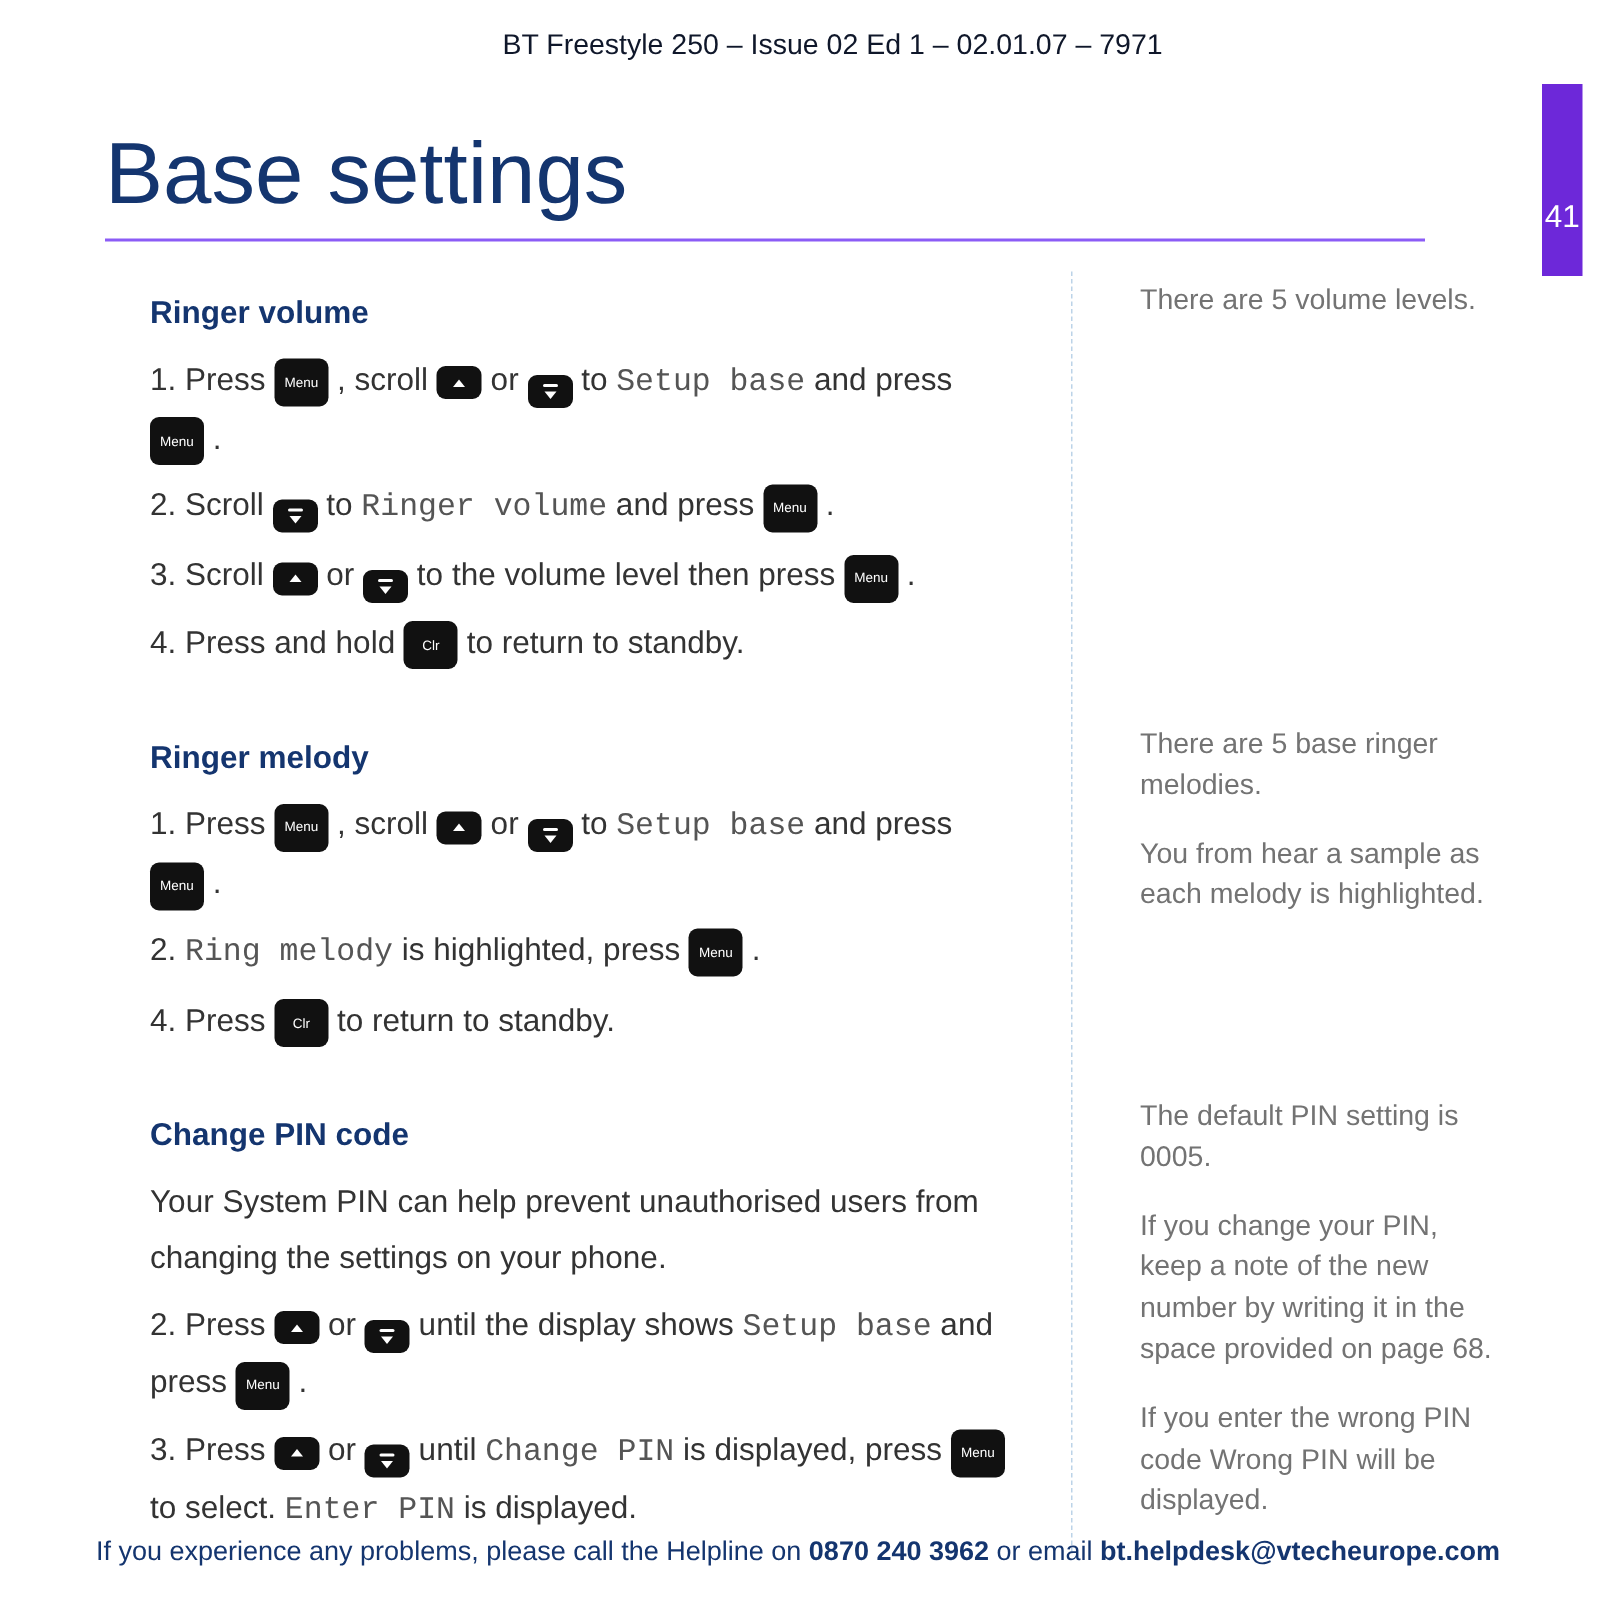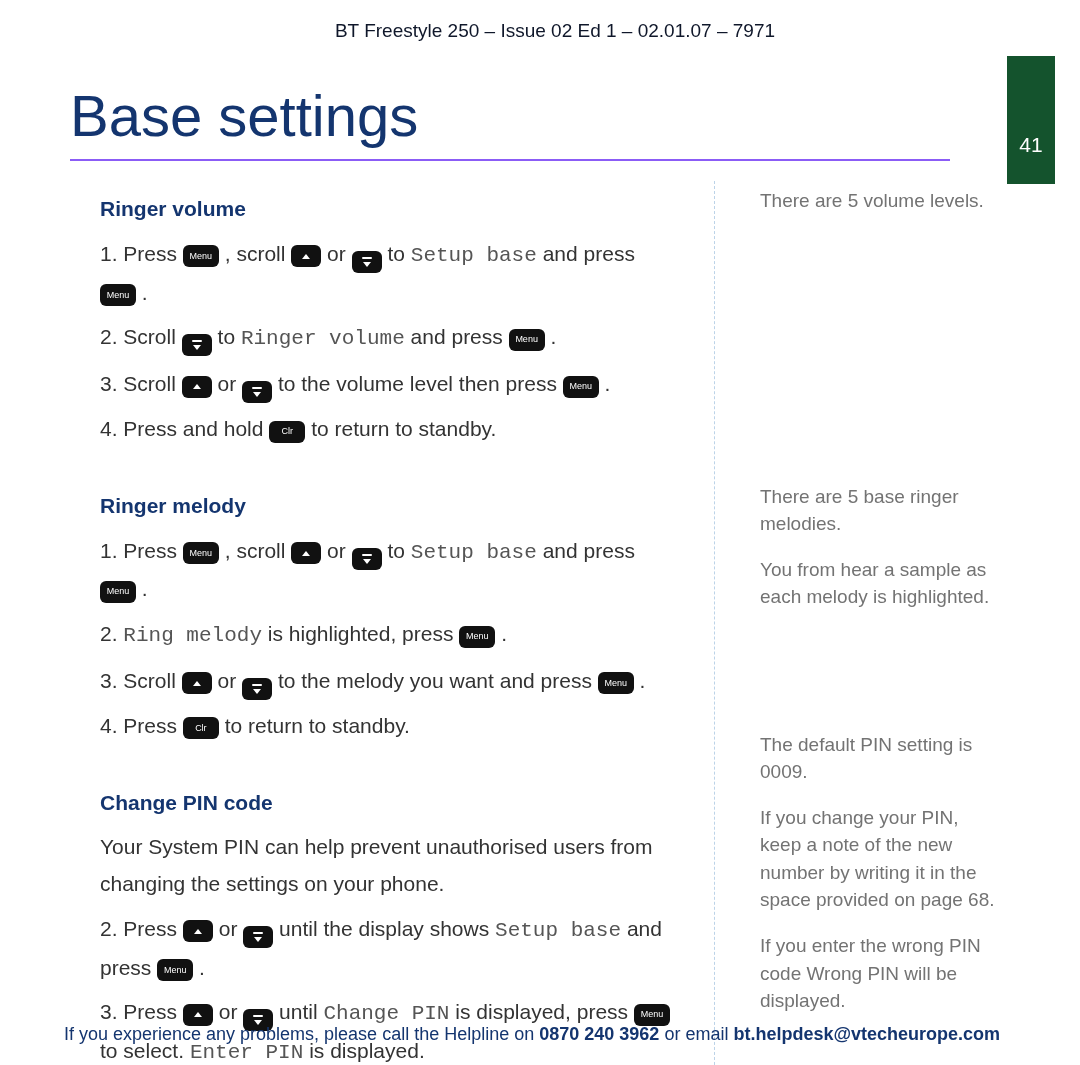--- a/index.html
+++ b/index.html
@@ -23,23 +23,23 @@
   .doc-header {
     text-align: center;
     font-size: 19px;
     color: #0f172a;
     margin-bottom: 40px;
   }
   .page-number-tab {
     position: absolute;
     right: 25px;
     top: 56px;
-    width: 48px;
+    width: 27px;
     height: 128px;
-    background: #14532d;
+    background: #6d28d9;
     color: #fff;
     font-size: 21px;
     display: flex;
     align-items: center;
     justify-content: center;
     padding-top: 50px;
     box-sizing: border-box;
   }
   .title-row {
     display: flex;
@@ -87,21 +87,21 @@
   .instr {
     font-size: 21px;
     color: #333;
     line-height: 1.75;
   }
   .instr p { margin: 4px 0 8px 0; }
   .key {
     display: inline-flex;
     vertical-align: 2px;
     min-width: 28px;
-    height: 22px;
+    height: 32px;
     background: #111;
     border-radius: 6px;
     color: #fff;
     align-items: center;
     justify-content: center;
     font-size: 9px;
     padding: 0 4px;
     line-height: 1;
   }
   .key.sq {
@@ -236,34 +236,20 @@
       </p>
 
       <p>
         <span>2. </span>
         <span class="display-term">Ring melody</span>
         <span> is highlighted, press </span>
         <span class="key">Menu</span>
         <span>.</span>
       </p>
 
-      <p>
-        <span>3. Scroll </span>
-        <span class="key sq">
-            <span class="arrow-up"></span>
-          </span>
-        <span> or </span>
-        <span class="key sq">
-            <span class="bar"></span>
-            <span class="arrow-down"></span>
-          </span>
-        <span> to the melody you want and press </span>
-        <span class="key">Menu</span>
-        <span>.</span>
-      </p>
 
       <p>
         <span>4. Press </span>
         <span class="key">Clr</span>
         <span> to return to standby.</span>
       </p>
 
       <div class="section-heading gap">Change PIN code</div>
 
       <p>Your System PIN can help prevent unauthorised users from changing the settings on your phone.</p>
@@ -308,21 +294,21 @@
     </div>
 
     <div class="divider"></div>
 
     <div class="col-side">
       <div class="side-block" style="margin-top:6px">There are 5 volume levels.</div>
 
       <div class="side-block" style="margin-top:268px">There are 5 base ringer melodies.</div>
       <div class="side-block">You from hear a sample as each melody is highlighted.</div>
 
-      <div class="side-block" style="margin-top:120px">The default PIN setting is 0009.</div>
+      <div class="side-block" style="margin-top:120px">The default PIN setting is 0005.</div>
       <div class="side-block">If you change your PIN, keep a note of the new number by writing it in the space provided on page 68.</div>
       <div class="side-block">If you enter the wrong PIN code Wrong PIN will be displayed.</div>
     </div>
 
   </div>
 
   <div class="footer">
     <span>If you experience any problems, please call the Helpline on </span>
     <span class="bold">0870 240 3962</span>
     <span> or email </span>

